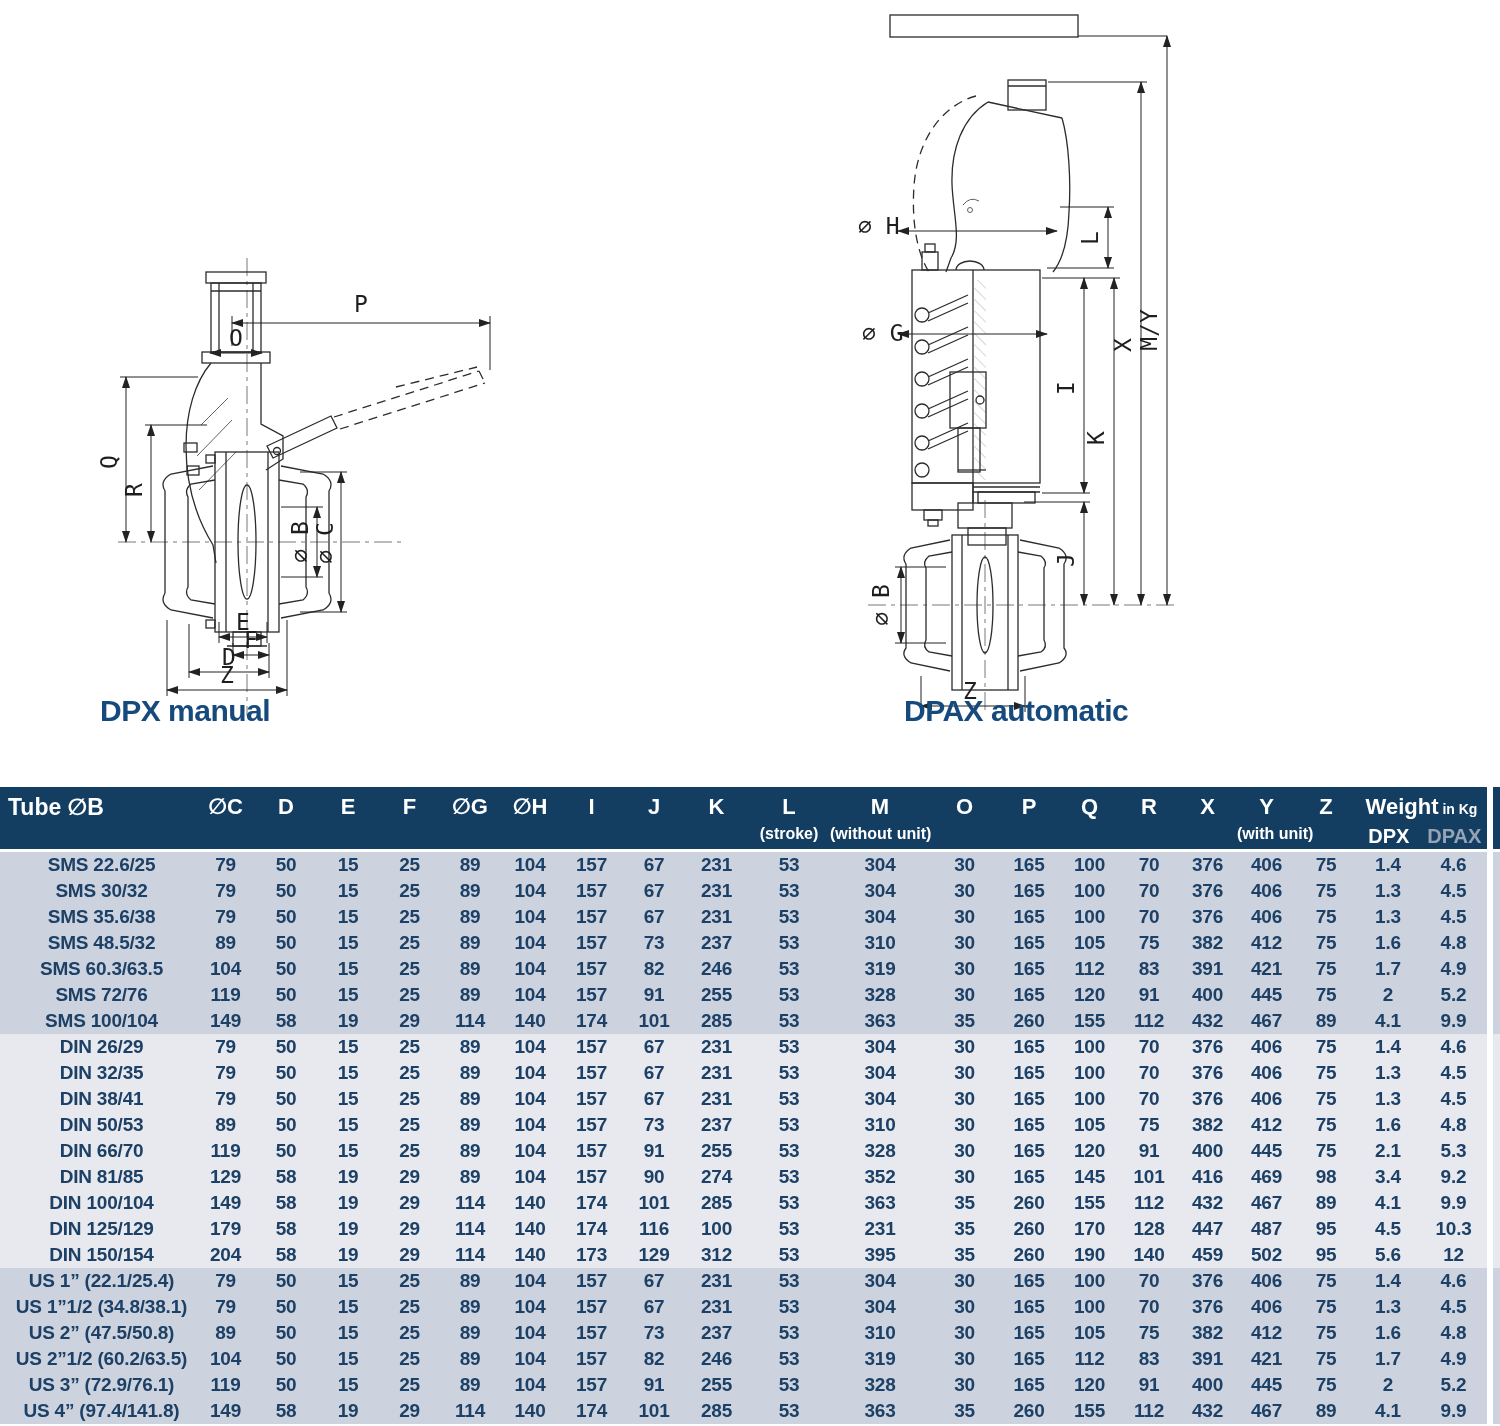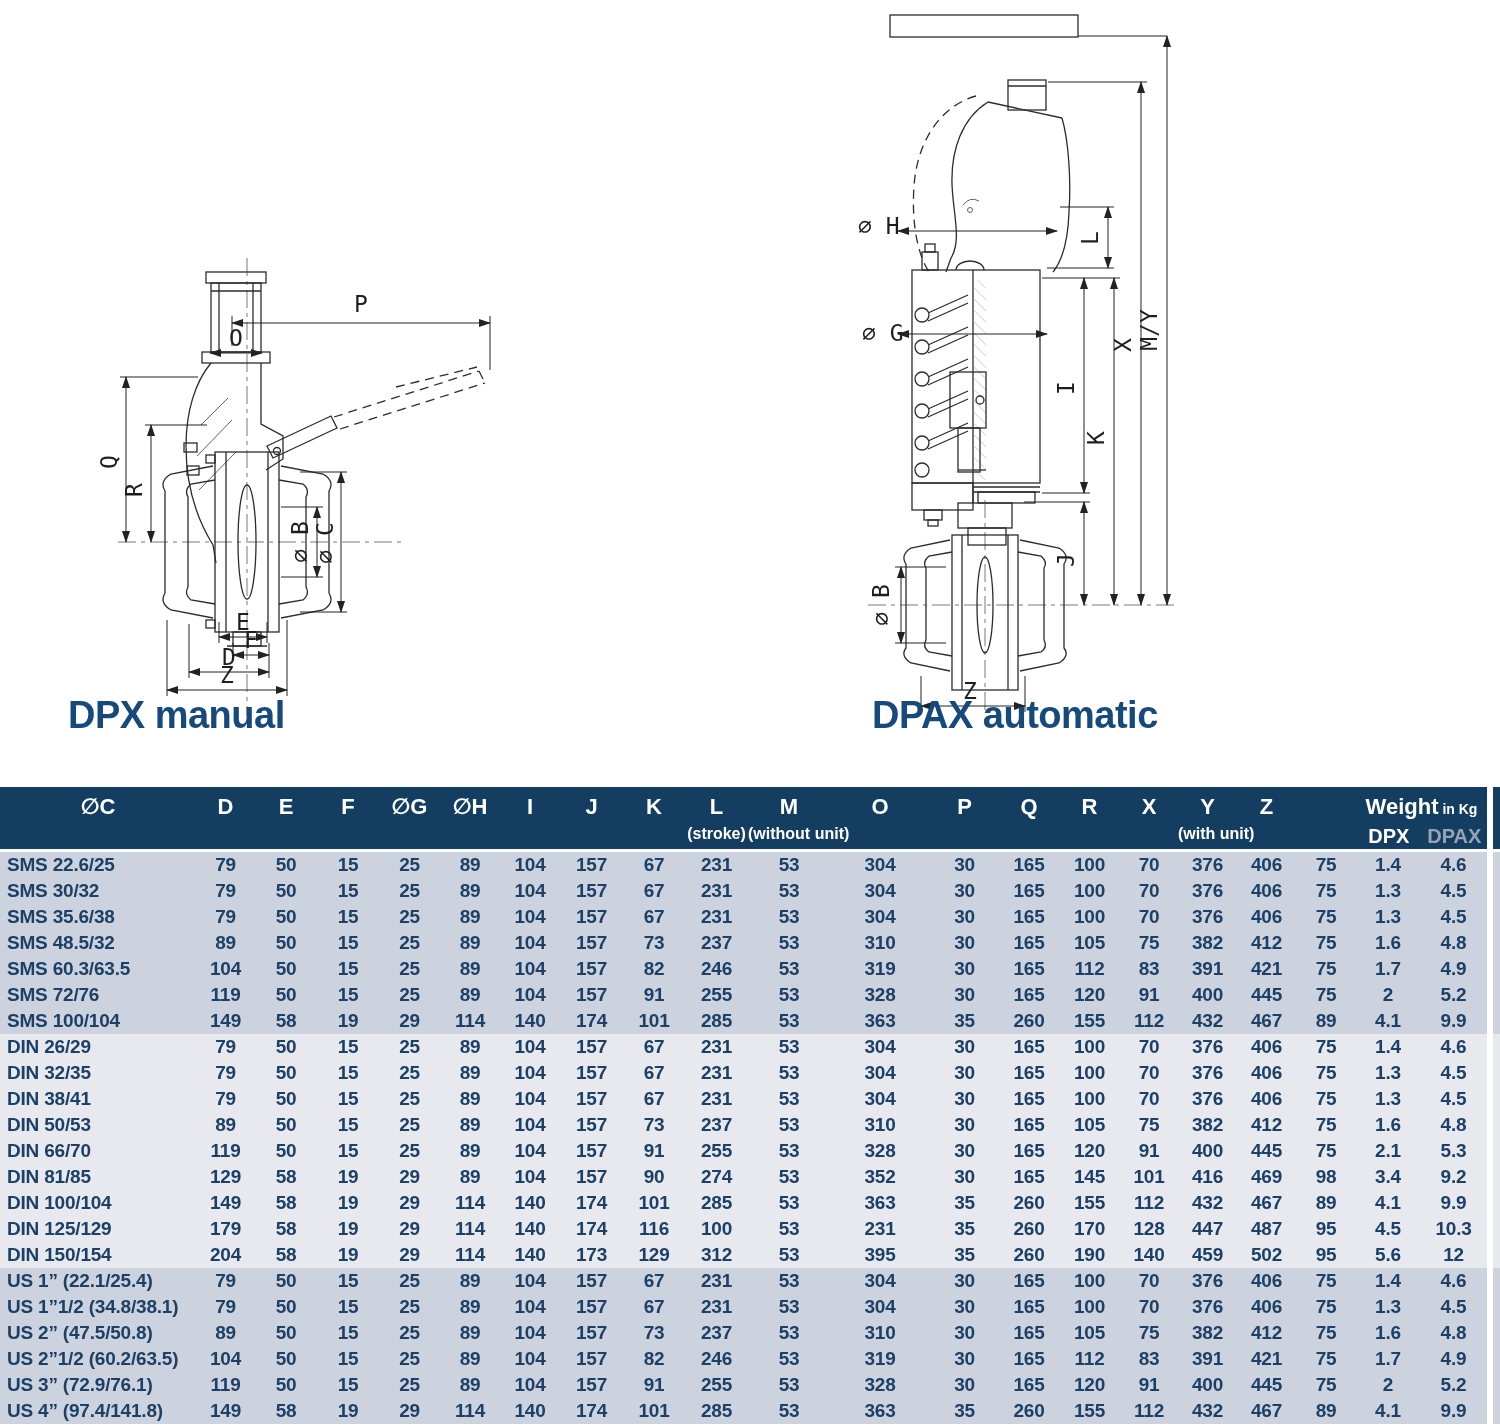--- a/index.html
+++ b/index.html
@@ -10,40 +10,40 @@
   
   .drawing{position:absolute;top:0;}
   #drawing-left{left:0;}
   #drawing-right{left:810px;}
   svg .ln{stroke:#2c2c2c;stroke-width:1.3;fill:none;}
   svg .cl{stroke:#6a6a6a;stroke-width:0.9;fill:none;stroke-dasharray:18 5 4 5;}
   svg .dim{stroke:#222;stroke-width:1;fill:none;}
   svg .dash{stroke:#2c2c2c;stroke-width:1.3;fill:none;stroke-dasharray:9 6;}
   svg .thin{stroke:#3a3a3a;stroke-width:0.8;fill:none;}
   svg text{font-family:"DejaVu Sans Mono","Liberation Mono",monospace;font-size:23px;fill:#1e1e1e;}
-  .caption{position:absolute;font-size:38px;font-weight:700;color:var(--caption,#164a7c);letter-spacing:-0.5px;}
+  .caption{position:absolute;font-size:30px;font-weight:700;color:var(--caption,#164a7c);letter-spacing:-0.5px;margin-left:32px;}
   
   #dim-table{position:absolute;left:0;top:787px;width:1500px;}
   .grid21{display:grid;grid-template-columns:196px 59px 62px 62px 61px 60px 60px 63px 62px 63px 82px 100px 69px 60px 61px 58px 59px 59px 60px 64px 67px;}
   .thead{position:relative;background:var(--header-bg,#133e62);color:#fff;height:62px;border-bottom:3px solid #fff;width:1500px;}
   .thead .hcell{text-align:center;}
   .h1{line-height:34px;font-size:22px;font-weight:700;padding-top:3px;white-space:nowrap;}
   .h2{line-height:20px;font-size:16px;font-weight:600;white-space:nowrap;}
   .hcell.first .h1{text-align:left;padding-left:8px;font-size:23px;}
   .hweight{grid-column:20 / span 2;text-align:center;}
   .hweight .wunit{font-size:14px;font-weight:700;}
   .hweight .h2{display:flex;}
   .hweight .h2 span{flex:1;font-size:20px;font-weight:700;}
   .hweight .dpax{color:var(--dpax-text,#95a3b5);}
   .trow{position:relative;height:26px;line-height:26px;width:1500px;}
   .trow.dark{background:var(--row-dark,#cdd3de);}
   .trow.light{background:var(--row-light,#e7e9ee);}
   .trow::after,.thead::after{content:"";position:absolute;top:0;bottom:0;right:7px;width:6px;background:#fff;}
   .cell{text-align:center;font-size:19px;font-weight:700;color:var(--cell-text,#1c4066);letter-spacing:-0.2px;white-space:nowrap;}
-  .cell.lab{text-align:left;padding-left:7px;}
+  .cell.lab{text-align:center;padding-left:7px;}
 </style>
 </head>
 <body>
 
 <svg id="drawing-left" class="drawing" width="810" height="760" viewBox="0 0 810 760">
   <defs>
     <marker id="ahL" markerWidth="12" markerHeight="8" viewBox="0 0 12 8" refX="11" refY="4" orient="auto-start-reverse">
       <path d="M0,0 L12,4 L0,8 Z" fill="#222"></path>
     </marker>
   </defs>
@@ -265,20 +265,24 @@
     <line class="dim" x1="215" y1="676" x2="215" y2="712"></line>
     <text x="160" y="699" text-anchor="middle">Z</text>
   </g>
 </svg>
 
 <div class="caption" style="left:68px;top:694px">DPX manual</div>
 <div class="caption" style="left:872px;top:694px">DPAX automatic</div>
 
 <div id="dim-table">
   <div class="thead grid21">
+      <div class="hcell first">
+        <div class="h1">Tube ∅B</div>
+        <div class="h2"></div>
+      </div>
       <div class="hcell">
         <div class="h1">∅C</div>
         <div class="h2"></div>
       </div>
       <div class="hcell">
         <div class="h1">D</div>
         <div class="h2"></div>
       </div>
       <div class="hcell">
         <div class="h1">E</div>

